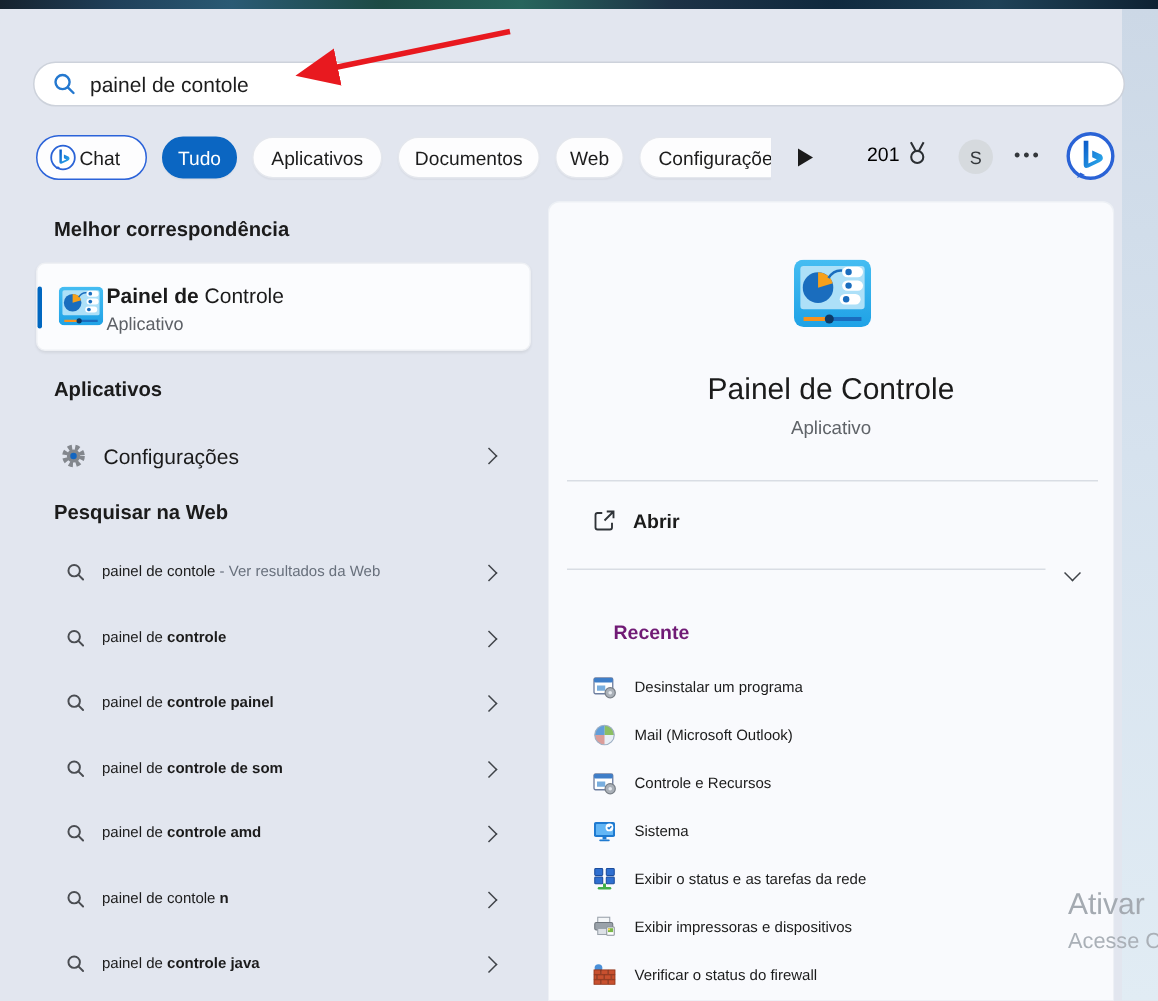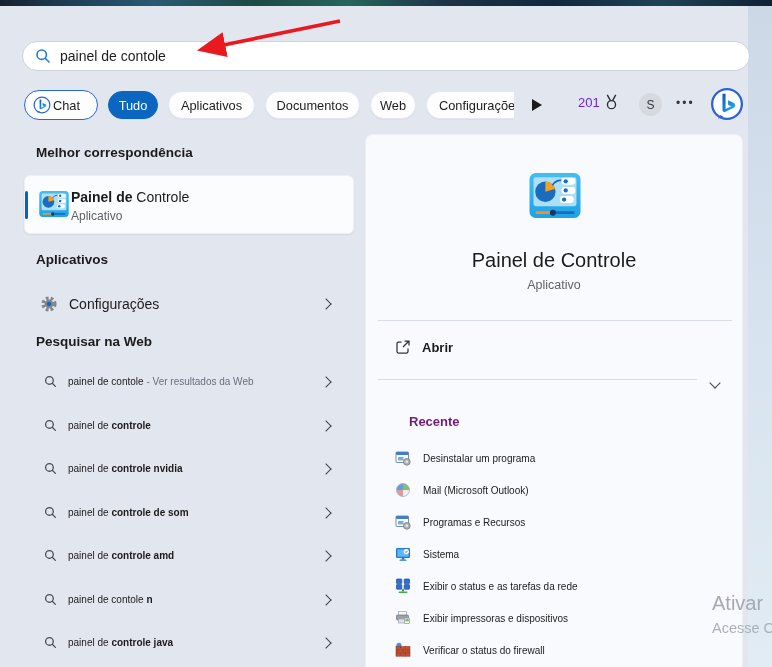--- a/index.html
+++ b/index.html
@@ -33,21 +33,21 @@
     display:flex;align-items:center;justify-content:center;font-size:12.8px;color:#1c1c1c;
     box-shadow:0 1px 1px rgba(0,0,0,.04);padding:0 10px;white-space:nowrap;}
   .pill.selected{background:#0b66c2;border-color:#0b66c2;color:#ffffff;}
   .pill.clipped{width:88px;justify-content:flex-start;padding:0 0 0 12px;overflow:hidden;border-radius:14px 0 0 14px;border-right:none;}
   .pill-chat{height:30px;border:1.8px solid #2b63d9;border-radius:16px;background:#fdfdfe;display:flex;
     align-items:center;gap:2px;padding:0 12px 0 8px;font-size:12.8px;color:#1c1c1c;box-sizing:border-box;width:74px;}
   .play-btn{margin-left:8px;width:0;height:0;border-left:10px solid #1b1b1b;border-top:6px solid transparent;
     border-bottom:6px solid transparent;}
 
   .rewards{position:absolute;left:578px;top:88px;display:flex;align-items:center;gap:4px;
-    font-size:13px;color:#6d28d9;}
+    font-size:13px;color:#000000;}
   .avatar{position:absolute;left:639px;top:87px;width:23px;height:23px;border-radius:50%;background:#d6dade;
     display:flex;align-items:center;justify-content:center;font-size:12px;color:#33373b;}
   .dots{position:absolute;left:676px;top:90px;font-size:12px;letter-spacing:2px;color:#33373b;}
   .bing-btn{position:absolute;left:710px;top:81px;width:34px;height:34px;display:flex;}
 
   
   .h-left{position:absolute;font-size:13.5px;font-weight:700;color:#1b1b1b;left:36px;}
   .best-card{position:absolute;left:24px;top:169px;width:330px;height:59px;background:#fbfcfe;
     border-radius:6px;box-shadow:0 1px 2px rgba(0,0,0,.07);border:1px solid #eef0f4;box-sizing:border-box;}
   .accent{position:absolute;left:0;top:15px;width:3px;height:28px;background:#0067c0;border-radius:3px;}
@@ -322,21 +322,21 @@
     <span class="chev"></span>
   </div>
 
   <div class="sugg-row">
     <span class="ic">
       <svg width="13" height="13" viewBox="0 0 16 16">
               <use href="#i-search"></use>
             </svg>
     </span>
     <span class="sugg-text">
-      <span class="n">painel de </span><span class="b">controle nvidia</span><span class="sugg-suffix"></span>
+      <span class="n">painel de </span><span class="b">controle painel</span><span class="sugg-suffix"></span>
     </span>
     <span class="chev"></span>
   </div>
 
   <div class="sugg-row">
     <span class="ic">
       <svg width="13" height="13" viewBox="0 0 16 16">
               <use href="#i-search"></use>
             </svg>
     </span>
@@ -425,21 +425,21 @@
             </span>
     <span class="lbl">Mail (Microsoft Outlook)</span>
   </div>
 
   <div class="recent-row">
     <span class="ic">
               <svg width="16" height="16" viewBox="0 0 16 16">
                 <use href="#i-programs"></use>
               </svg>
             </span>
-    <span class="lbl">Programas e Recursos</span>
+    <span class="lbl">Controle e Recursos</span>
   </div>
 
   <div class="recent-row">
     <span class="ic">
               <svg width="16" height="16" viewBox="0 0 16 16">
                 <use href="#i-system"></use>
               </svg>
             </span>
     <span class="lbl">Sistema</span>
   </div>

